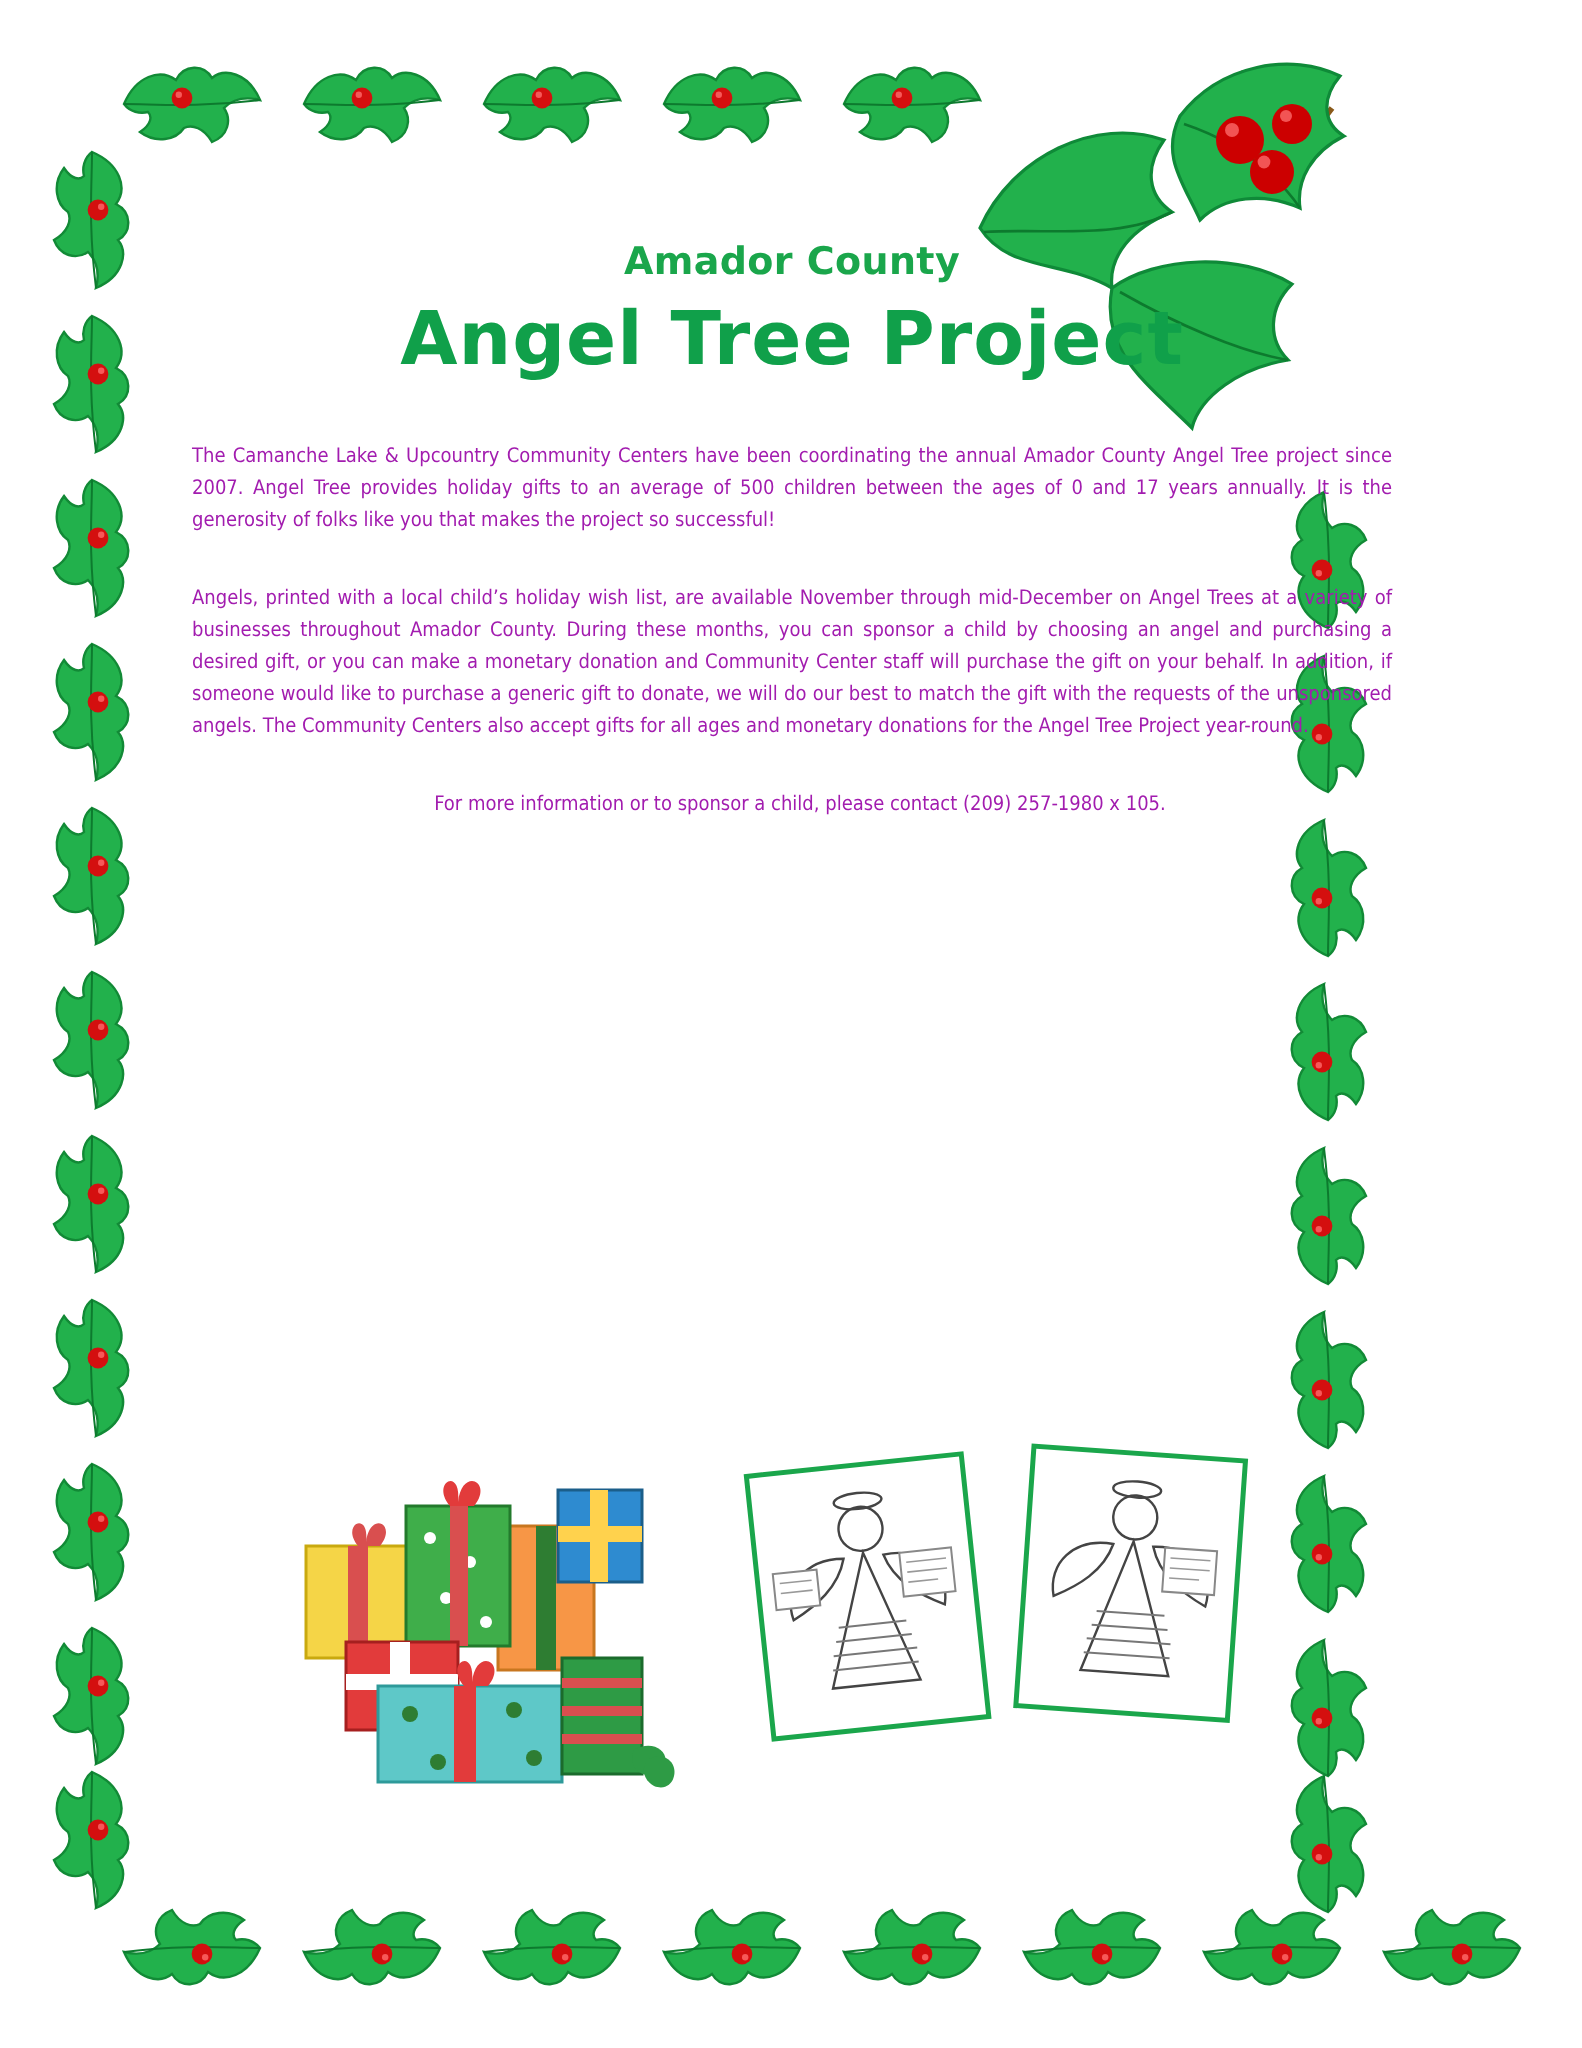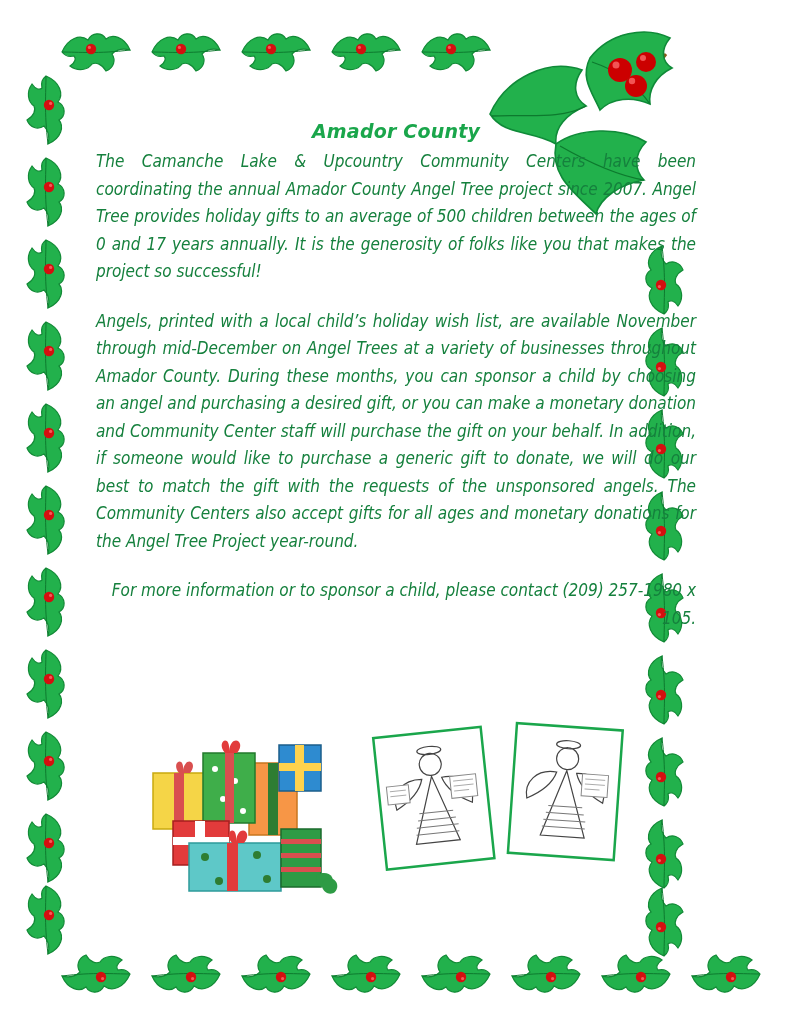--- a/index.html
+++ b/index.html
@@ -14,21 +14,20 @@
     position: relative;
     overflow: hidden;
   }
 
   .page {
     position: absolute;
     inset: 0;
     width: 710px;
     height: 1024px;
     background: #ffffff;
-    font-style: italic;
   }
 
   
   .holly-border {
     position: absolute;
     inset: 0;
     pointer-events: none;
   }
   .holly {
     position: absolute;
@@ -68,30 +67,30 @@
     text-align: center;
     color: #10a04a;
     font-size: 37px;
     font-weight: bold;
     letter-spacing: 0.5px;
     margin: 0 0 30px 0;
     font-family: "DejaVu Sans", sans-serif;
   }
 
   p.body-text {
-    color: #15803d;
-    font-size: 17px;
+    color: #a21caf;
+    font-size: 10px;
     line-height: 1.62;
     text-align: justify;
     margin: 0 0 18px 0;
     font-family: "DejaVu Sans", sans-serif;
     font-stretch: condensed;
   }
   p.body-text.last-line {
-    text-align: right;
+    text-align: center;
     padding-left: 8px;
     margin-top: 22px;
   }
   p.para-1 { margin-bottom: 22px; }
 
   
   .images-row {
     position: absolute;
     left: 96px;
     top: 715px;
@@ -325,20 +324,21 @@
       </div>
     <div class="holly" style="left:688px; top:952px; transform:rotate(180deg);">
         <svg>
           <use href="#holly-sprig"></use>
         </svg>
       </div>
   </div>
 
   <div class="content">
     <div class="subtitle">Amador County</div>
+    <div class="title">Angel Tree Project</div>
 
     <p class="body-text para-1">The Camanche Lake &amp; Upcountry Community Centers have been coordinating the annual Amador County Angel Tree project since 2007.   Angel Tree provides holiday gifts to an average of 500 children between the ages of 0 and 17 years annually.   It is the generosity of folks like you that makes the project so successful!</p>
     <p class="body-text">Angels, printed with a local child’s holiday wish list, are available November through mid-December on Angel Trees at a variety of businesses throughout Amador County.  During these months, you can sponsor a child by choosing an angel and purchasing a desired gift, or you can make a monetary donation and Community Center staff will purchase the gift on your behalf.  In addition, if someone would like to purchase a generic gift to donate, we will do our best to match the gift with the requests of the unsponsored angels.   The Community Centers also accept gifts for all ages and monetary donations for the Angel Tree Project year-round.</p>
     <p class="body-text last-line">For more information or to sponsor a child, please contact (209) 257-1980 x 105.</p>
   </div>
 
   <div class="images-row">
 
     <div class="gifts">
       <svg viewBox="0 0 215 175" aria-hidden="true">

